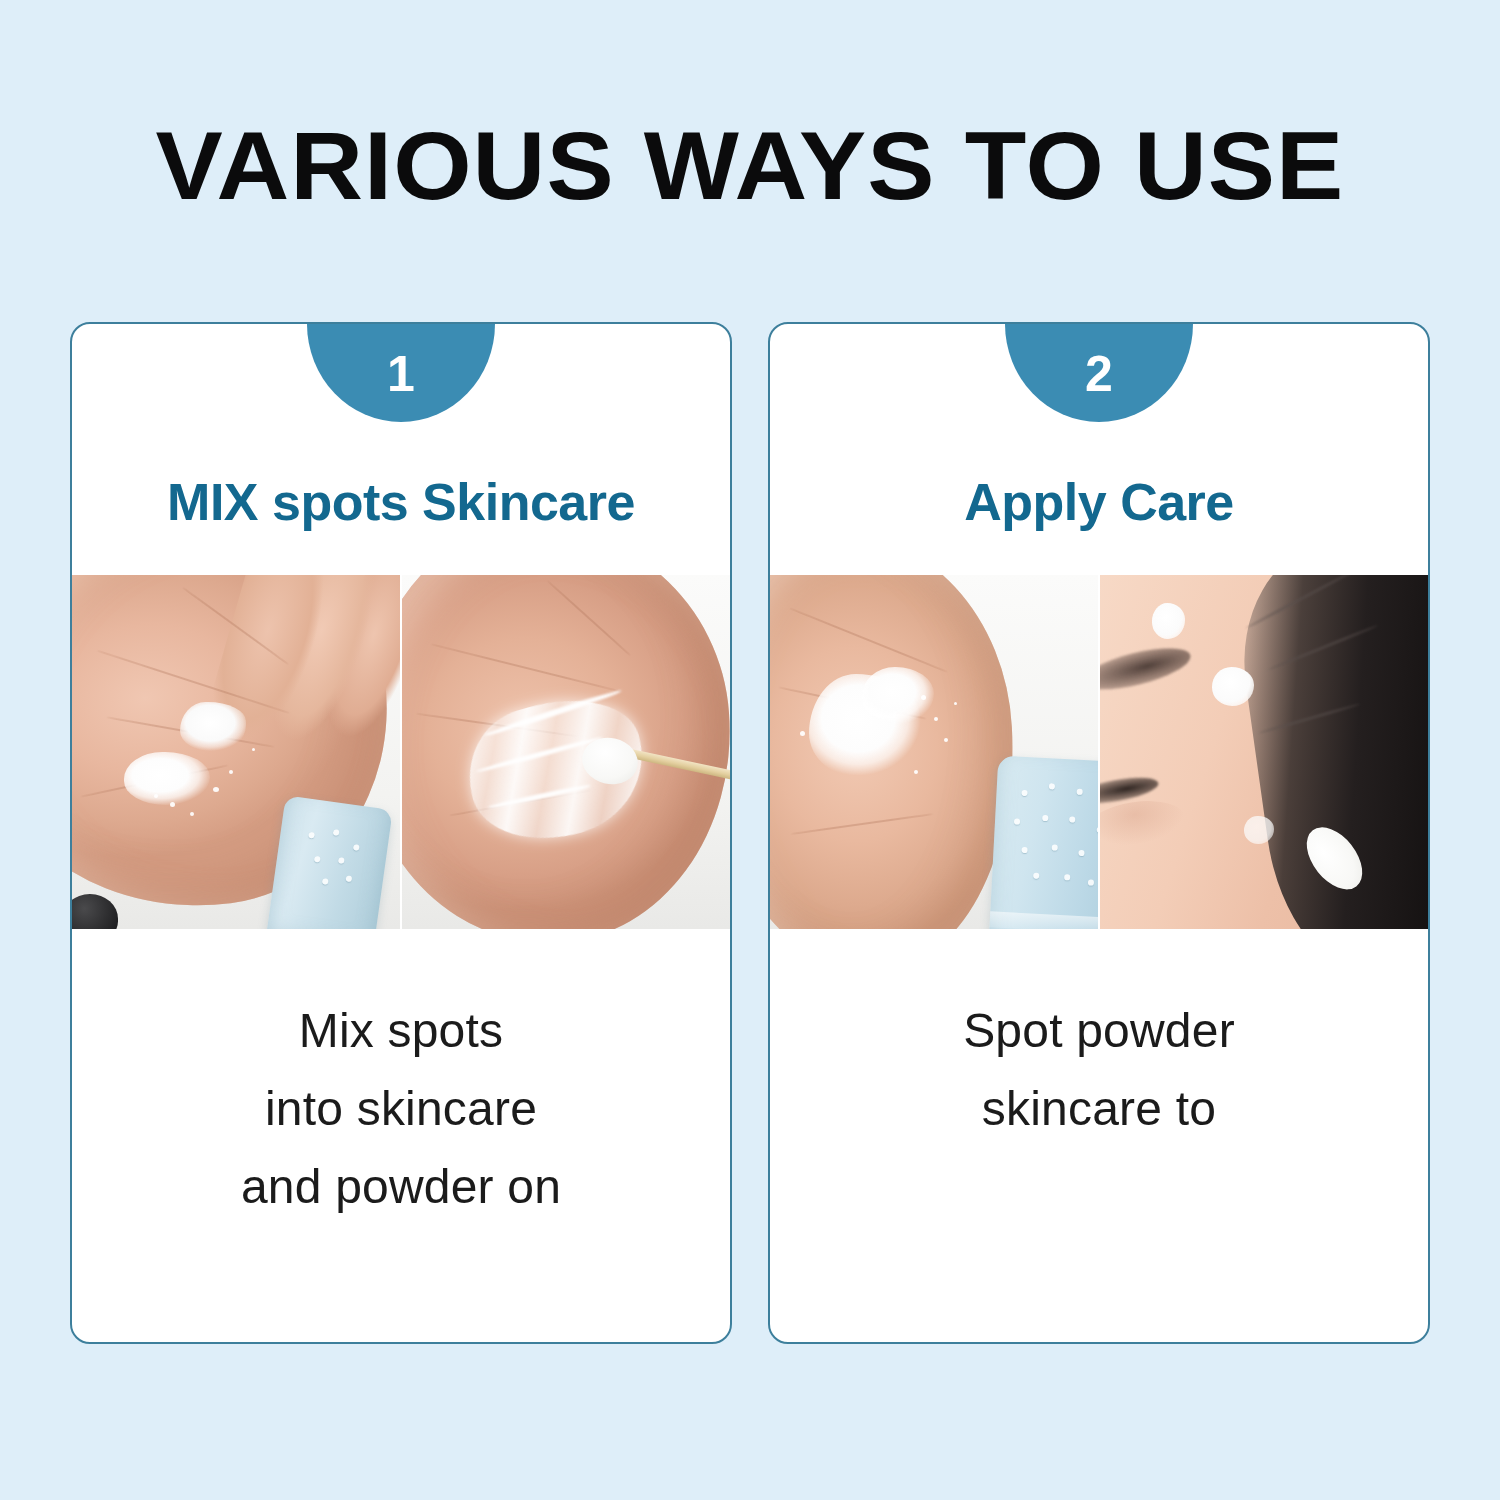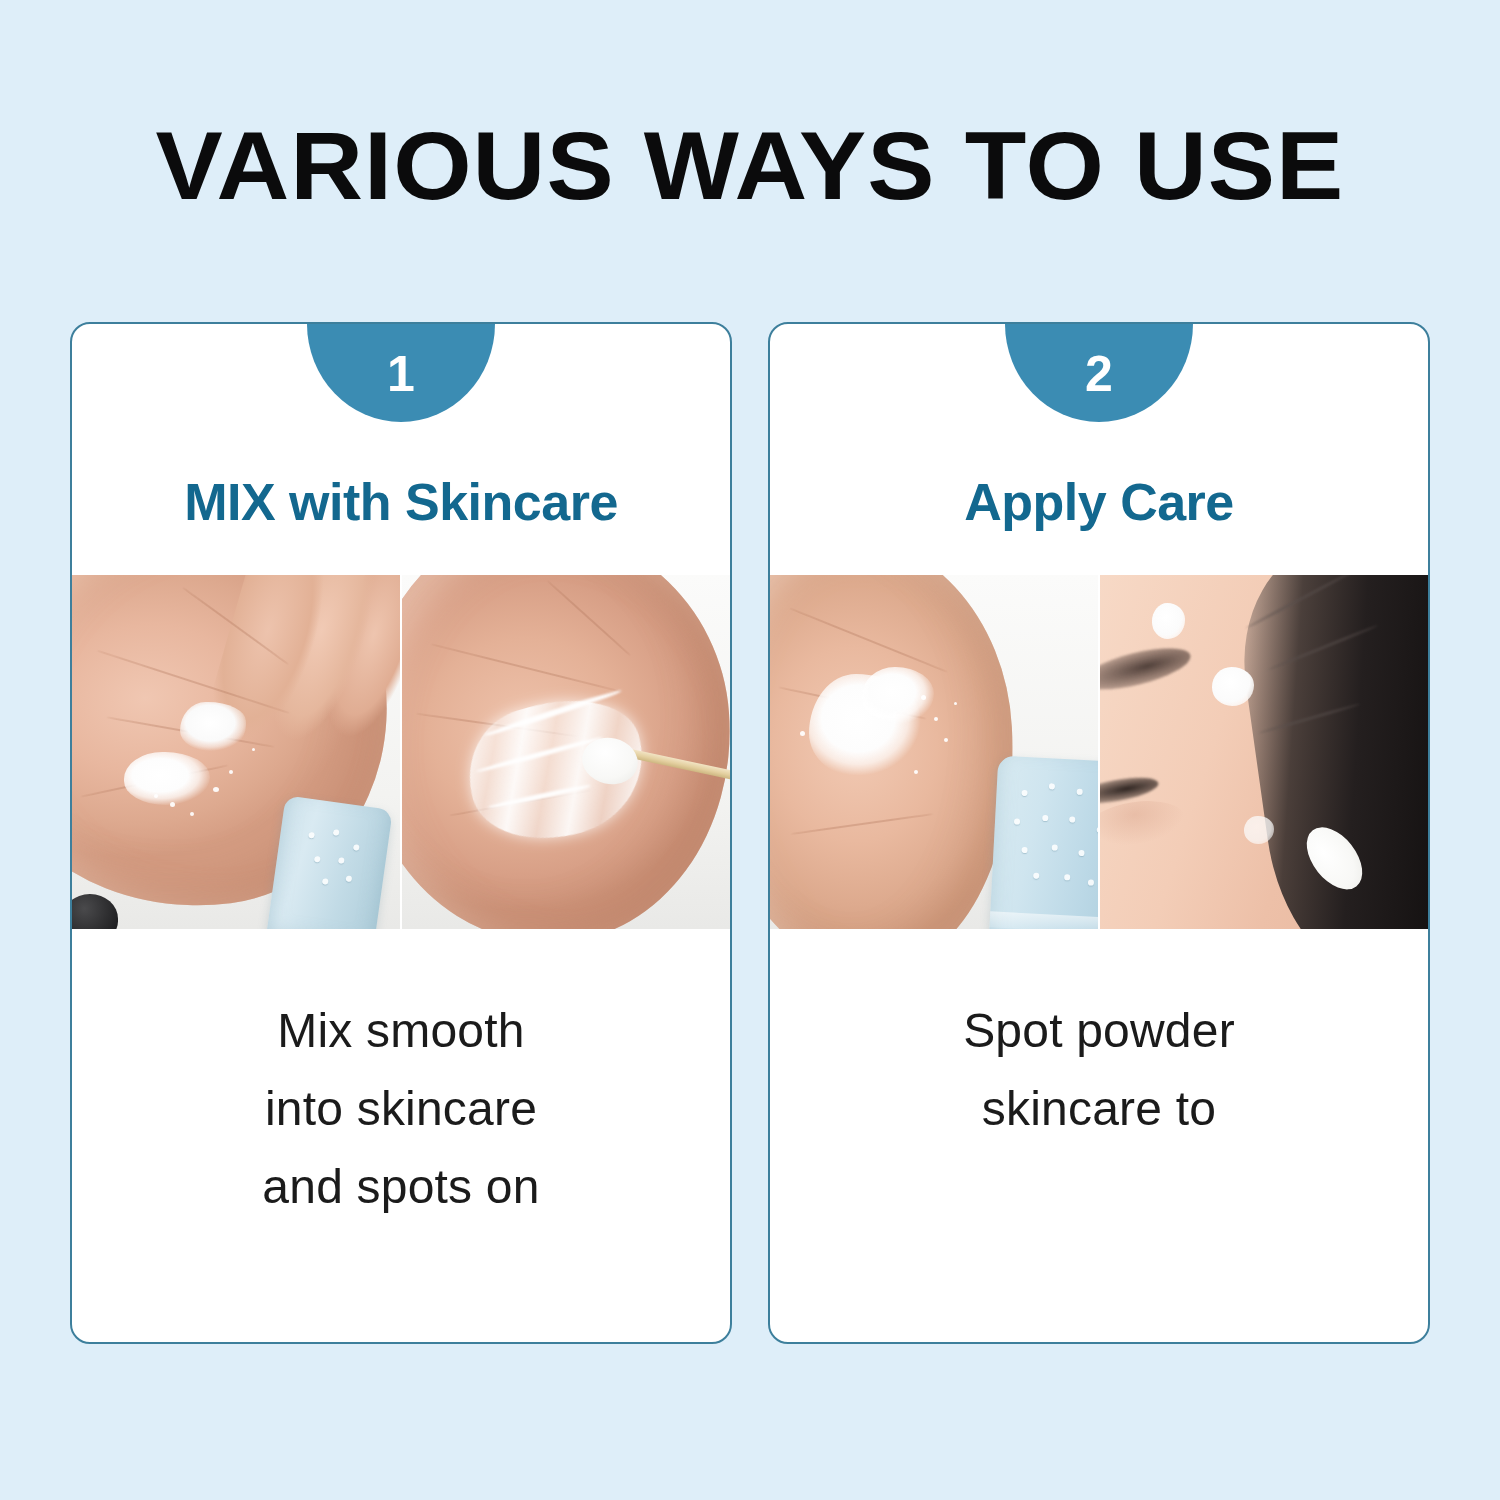--- a/index.html
+++ b/index.html
@@ -379,21 +379,21 @@
 <div class="page-title">VARIOUS WAYS TO USE</div>
 
 <div class="cards">
 
   <div class="card">
 
     <div class="badge">
       <span class="badge-num">1</span>
     </div>
 
-    <div class="card-heading">MIX with Skincare</div>
+    <div class="card-heading">MIX spots Skincare</div>
 
     <div class="photo-strip">
 
       <div class="photo p1a">
         <div class="bg-studio"></div>
         <div class="palm"></div>
         <div class="fingers"></div>
         <div class="crease c1"></div>
         <div class="crease c2"></div>
         <div class="crease c3"></div>
@@ -431,23 +431,23 @@
         <div class="cream-ridge r1"></div>
         <div class="cream-ridge r2"></div>
         <div class="cream-ridge r3"></div>
         <div class="swab"></div>
         <div class="swab-tip"></div>
       </div>
 
     </div>
 
     <div class="caption">
-      <div>Mix smooth</div>
+      <div>Mix spots</div>
       <div>into skincare</div>
-      <div>and spots on</div>
+      <div>and powder on</div>
     </div>
 
   </div>
 
   <div class="card">
 
     <div class="badge">
       <span class="badge-num">2</span>
     </div>
 

